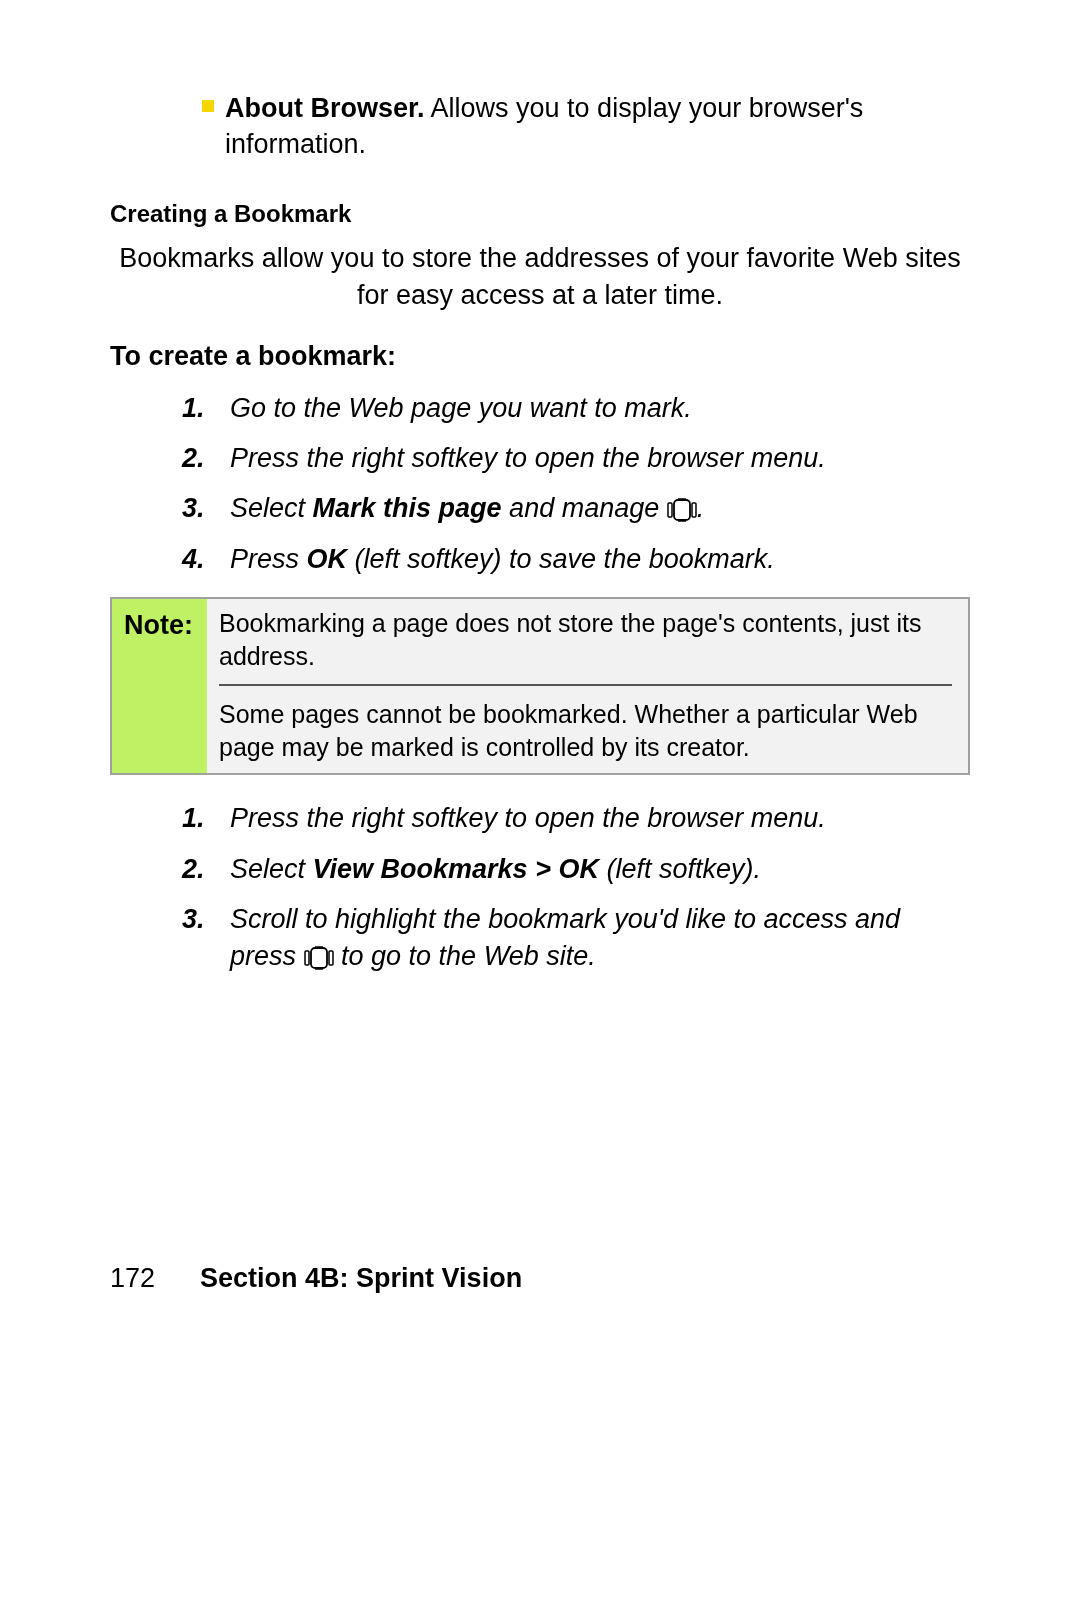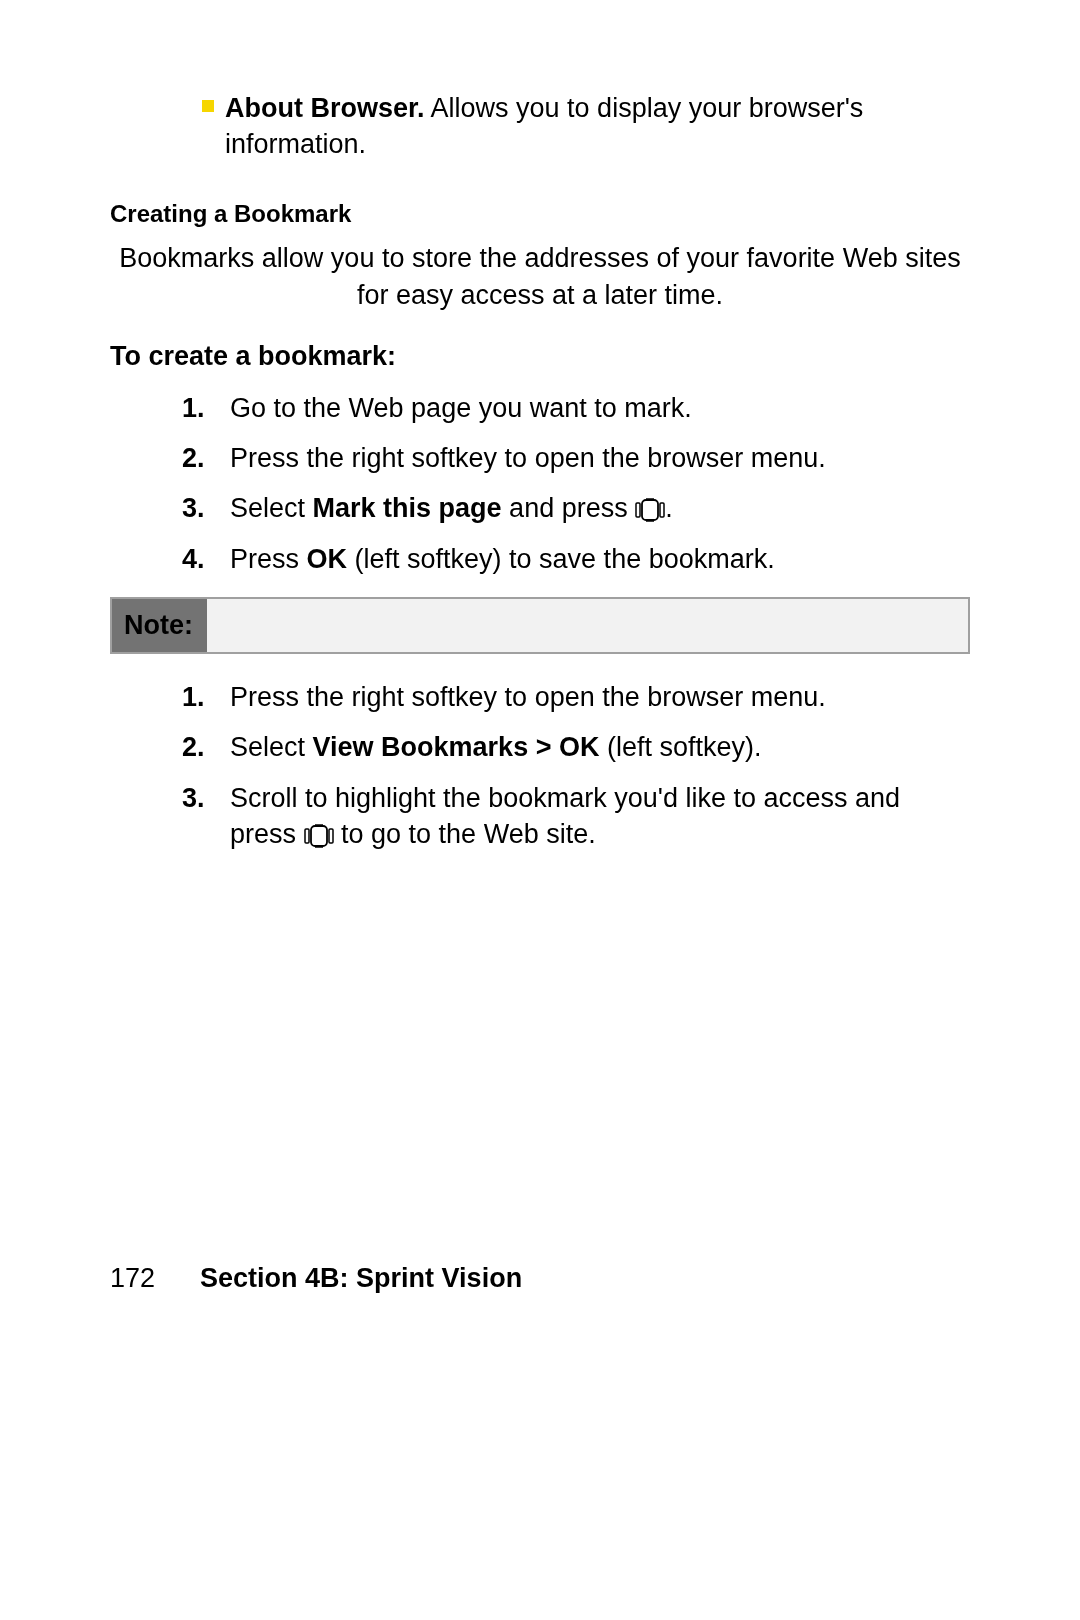--- a/index.html
+++ b/index.html
@@ -56,40 +56,41 @@
   ol.numlist {
     margin: 0 0 20px 0;
     padding: 0 0 0 72px;
     list-style: none;
     counter-reset: item;
   }
   ol.numlist > li {
     position: relative;
     padding-left: 48px;
     margin-bottom: 14px;
+    font-style: italic;
   }
   ol.numlist > li::before {
     counter-increment: item;
     content: counter(item) ".";
     position: absolute;
     left: 0;
     top: 0;
     font-weight: 700;
     width: 38px;
     text-align: left;
   }
   .note-box {
     border: 2px solid #a0a0a0;
     display: flex;
     align-items: stretch;
     margin: 10px 0 25px 0;
     background: #f2f2f2;
   }
   .note-label {
-    background: #737373;
+    background: #bef264;
     font-weight: 700;
     padding: 8px 14px 8px 12px;
     display: flex;
     align-items: flex-start;
     font-size: 27px;
   }
   .note-content {
     flex: 1;
     padding: 8px 16px 10px 12px;
     font-size: 25px;
@@ -142,37 +143,42 @@
   <p class="sub-head">To create a bookmark:</p>
 
   <ol class="numlist">
     <li>
       <span>Go to the Web page you want to mark.</span>
     </li>
     <li>
       <span>Press the right softkey to open the browser menu.</span>
     </li>
     <li>
-      <span>Select </span><span class="bold">Mark this page</span><span> and press </span><span class="nav-glyph">
+      <span>Select </span><span class="bold">Mark this page</span><span> and manage </span><span class="nav-glyph">
           <svg viewBox="0 0 30 24">
             <rect x="1" y="5" width="4" height="14" rx="1" fill="none" stroke="#000" stroke-width="1.5"></rect>
             <rect x="25" y="5" width="4" height="14" rx="1" fill="none" stroke="#000" stroke-width="1.5"></rect>
             <rect x="7" y="2" width="16" height="20" rx="4" fill="none" stroke="#000" stroke-width="1.8"></rect>
             <line x1="11" y1="0" x2="19" y2="0" stroke="#000" stroke-width="1.5"></line>
             <line x1="11" y1="24" x2="19" y2="24" stroke="#000" stroke-width="1.5"></line>
           </svg>
         </span><span>.</span>
     </li>
     <li>
       <span>Press </span><span class="bold">OK</span><span> (left softkey) to save the bookmark.</span>
     </li>
   </ol>
 
   <div class="note-box">
     <div class="note-label">Note:</div>
+    <div class="note-content">
+      <div>Bookmarking a page does not store the page's contents, just its address.</div>
+      <hr>
+      <div>Some pages cannot be bookmarked. Whether a particular Web page may be marked is controlled by its creator.</div>
+    </div>
   </div>
 
 
   <ol class="numlist">
     <li>
       <span>Press the right softkey to open the browser menu.</span>
     </li>
     <li>
       <span>Select </span><span class="bold">View Bookmarks &gt; OK</span><span> (left softkey).</span>
     </li>

